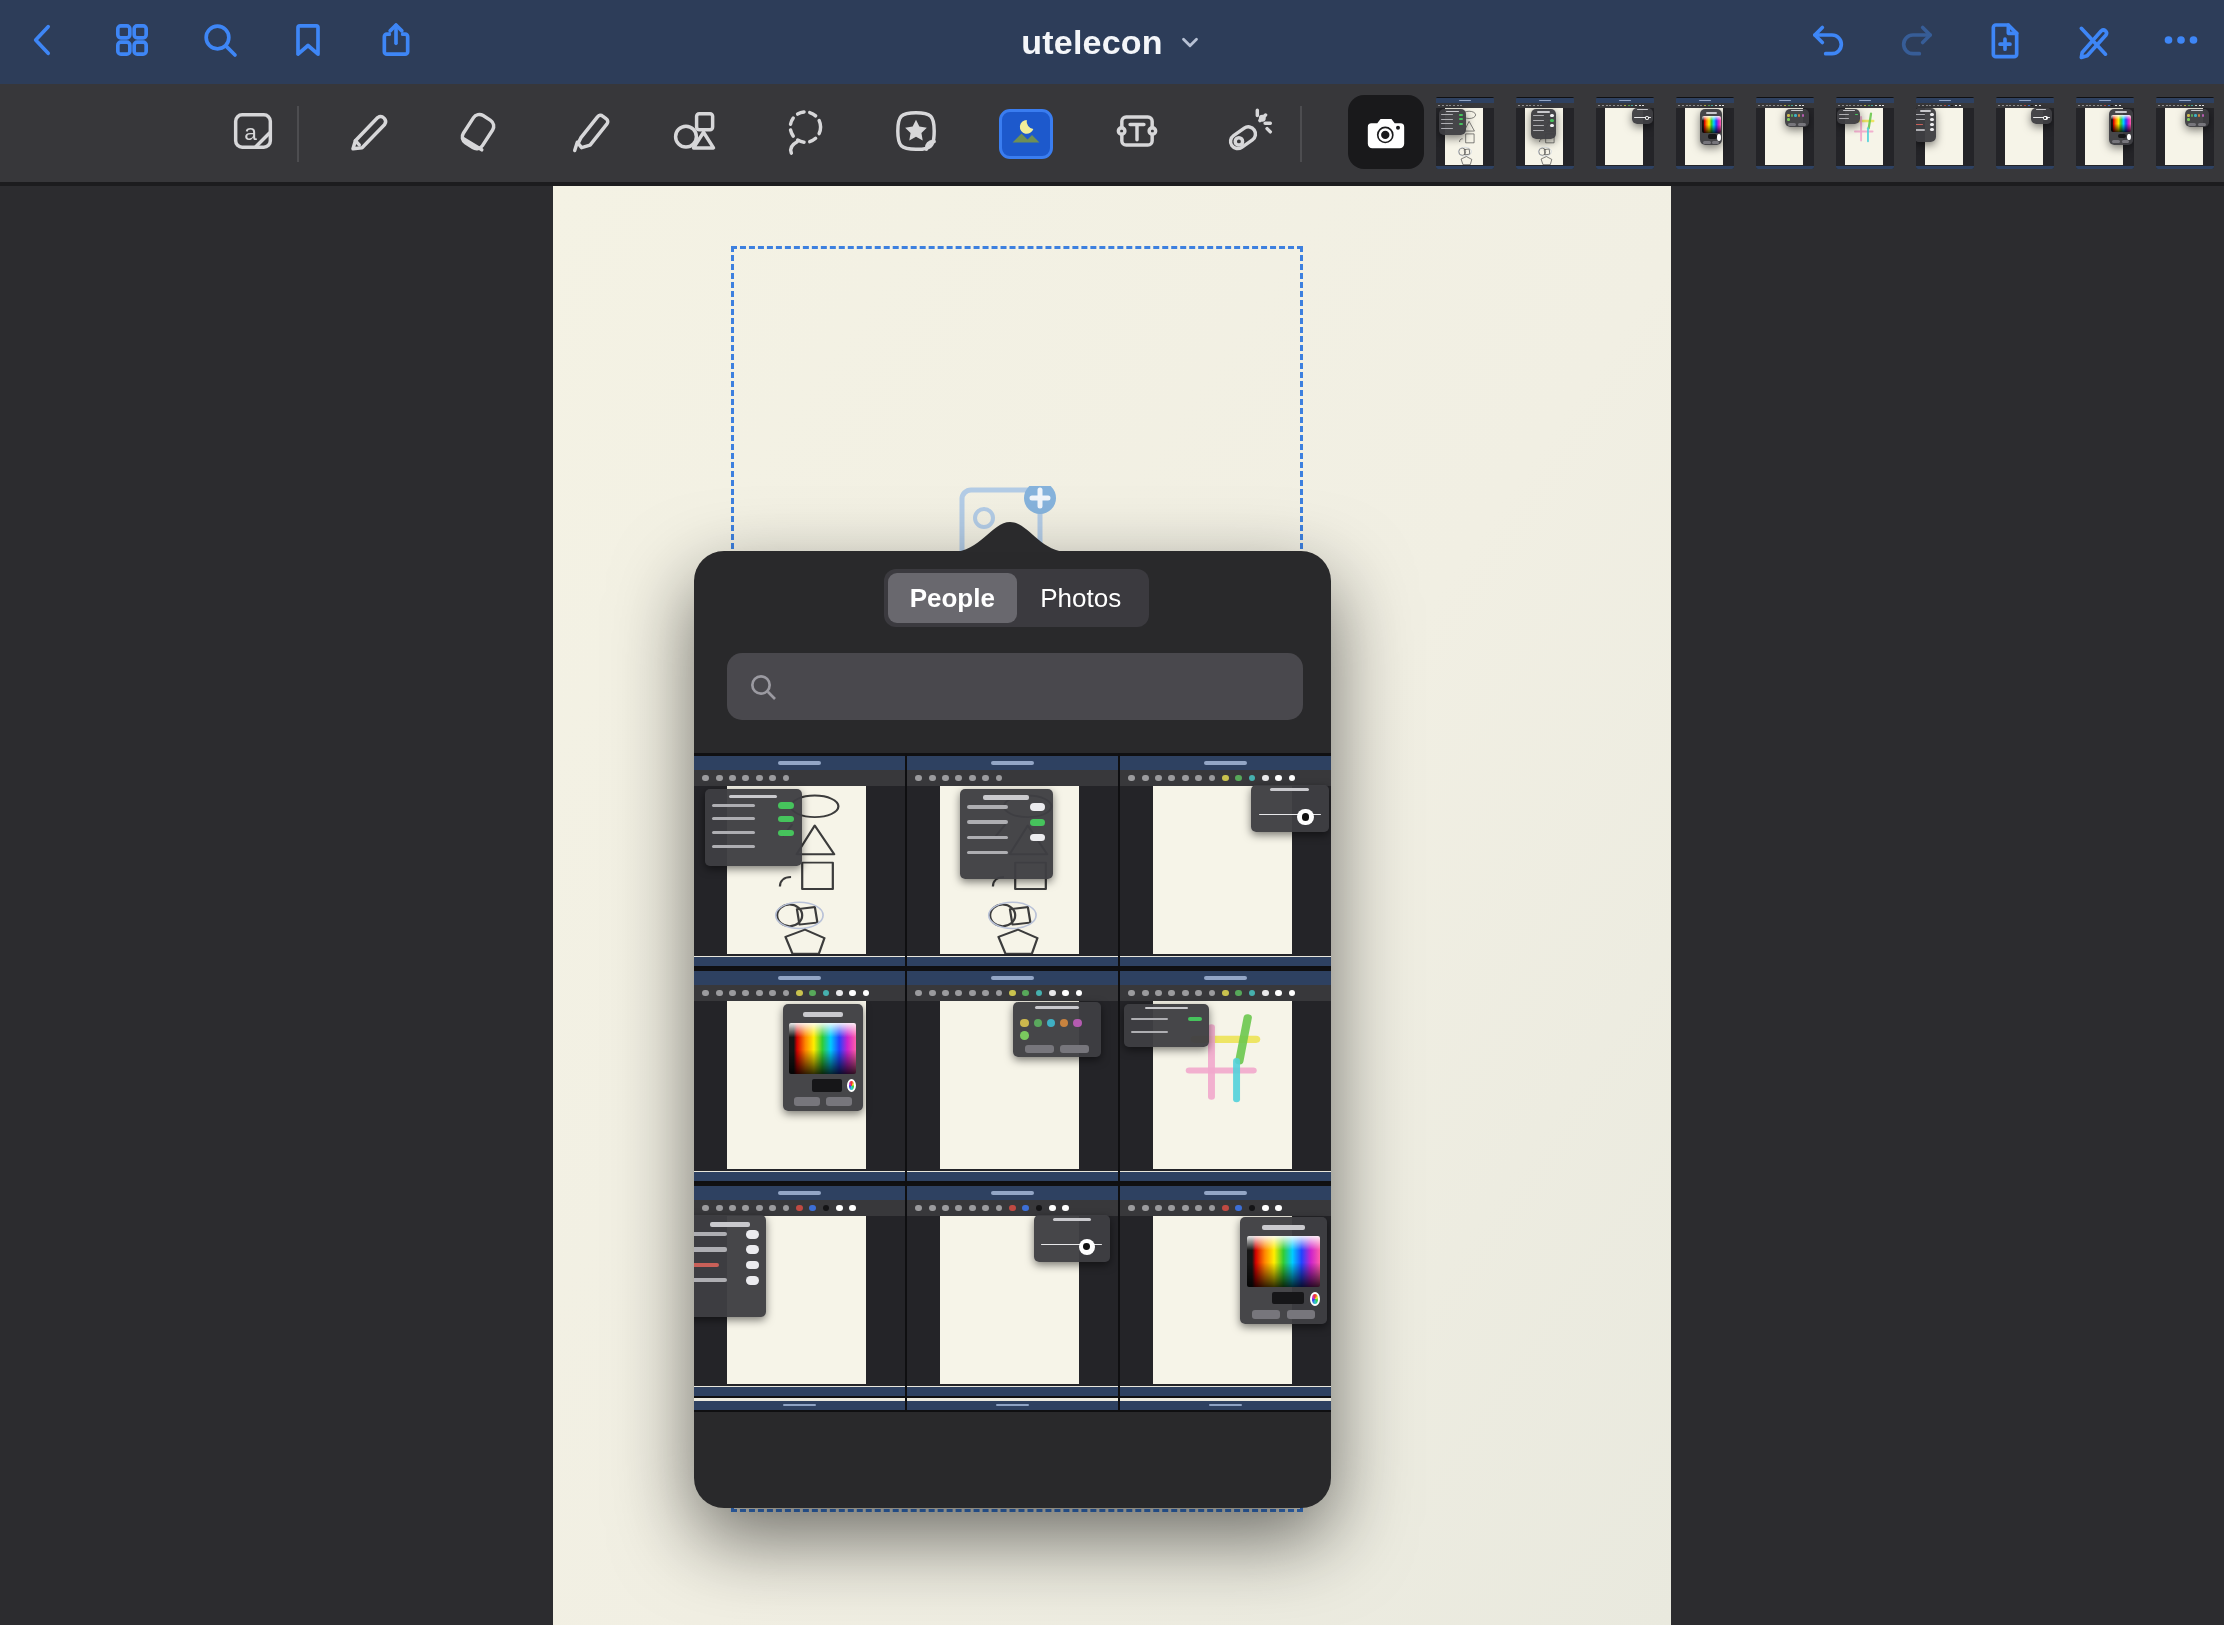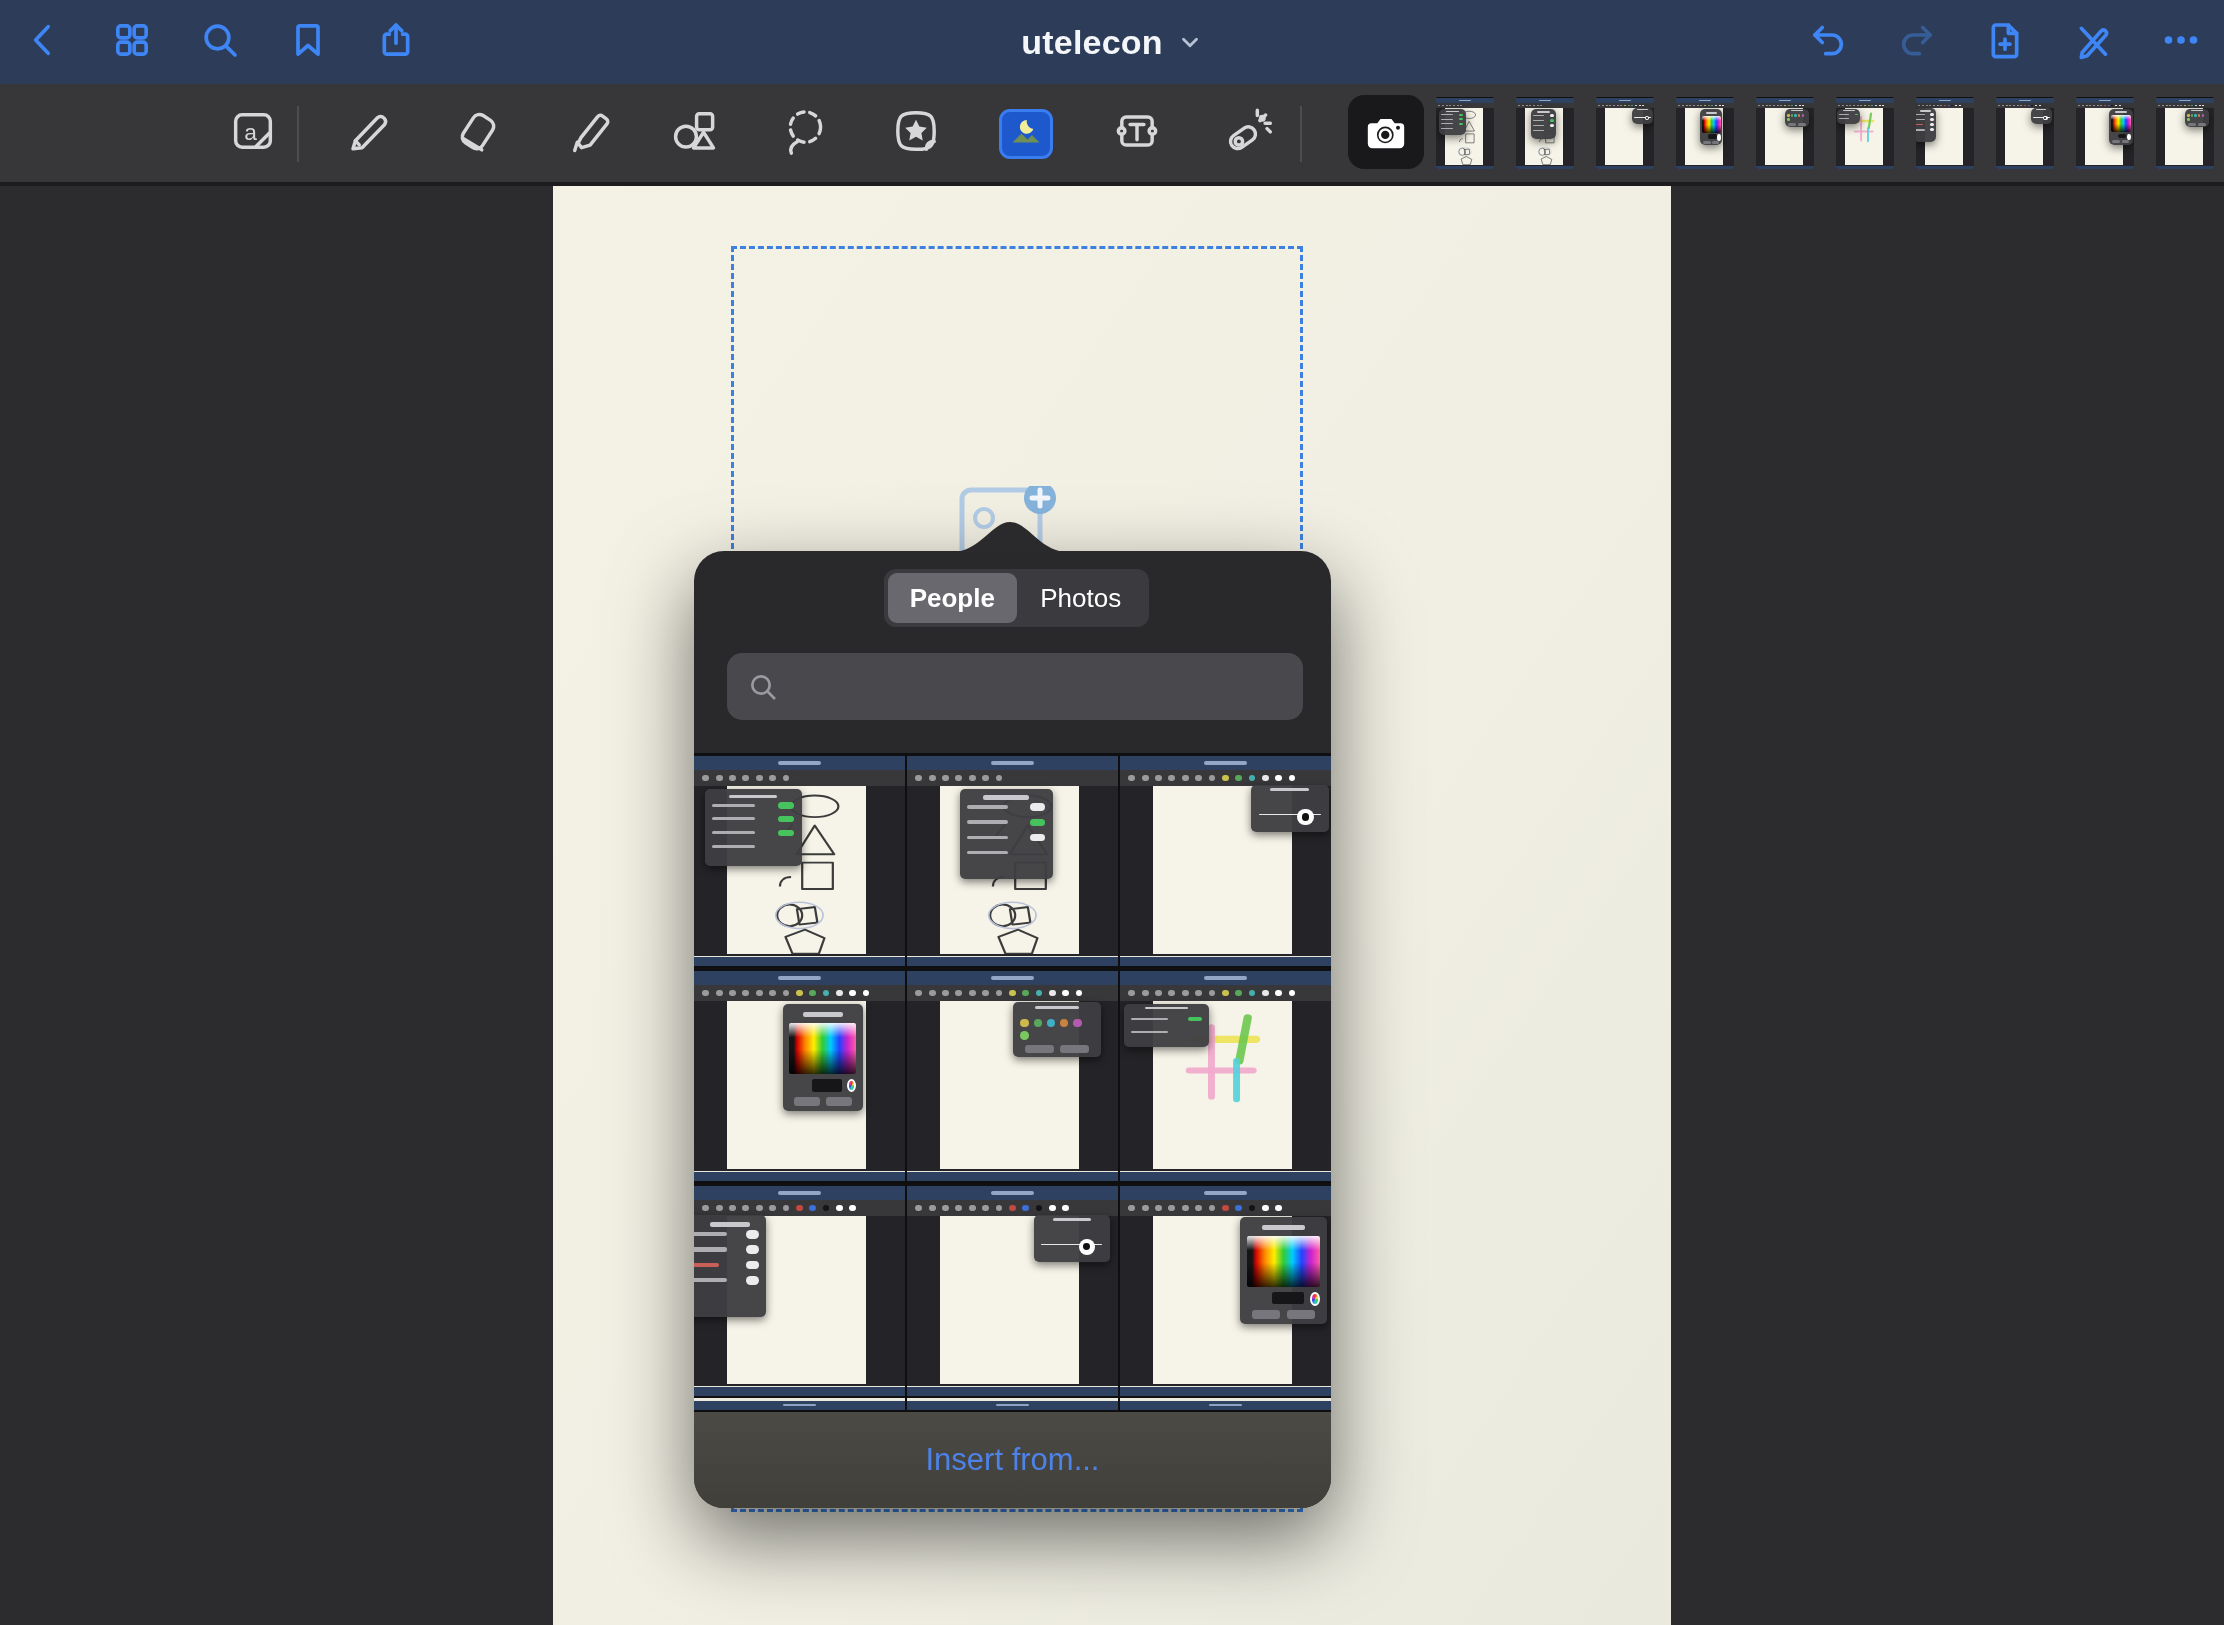--- a/index.html
+++ b/index.html
@@ -1066,18 +1066,15 @@
             <i></i>
           </div>
         </div>
         <div class="cell partial">
           <div class="m-sliver"></div>
           <div class="m-navfull">
             <i></i>
           </div>
         </div>
       </div>
-    <div class="insert-bar">
-      <span>Insert from...</span>
-    </div>
   </div>
 
 </div>
 
 </body></html>

